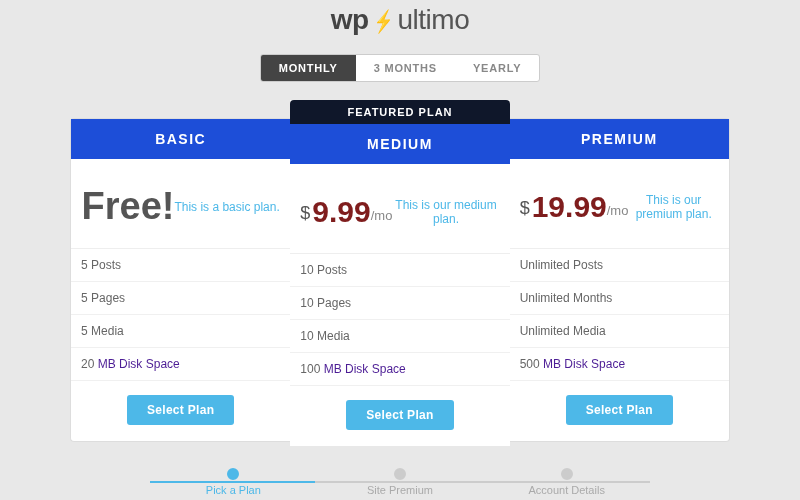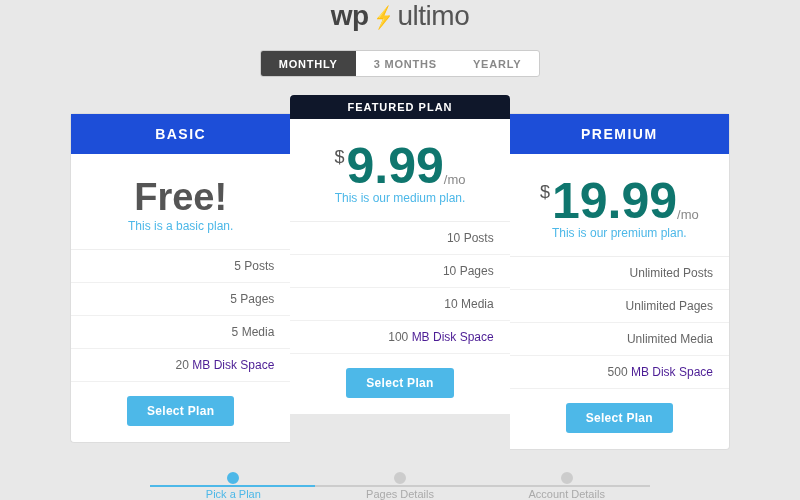--- a/index.html
+++ b/index.html
@@ -119,21 +119,21 @@
       text-transform: uppercase;
     }
 
     
     .plan-price-section {
       text-align: center;
       padding: 22px 10px 16px;
       border-bottom: 1px solid #eee;
       min-height: 90px;
       display: flex;
-      flex-direction: column;
+      flex-direction: row;
       align-items: center;
       justify-content: center;
     }
     .price-free {
       font-size: 38px;
       font-weight: 700;
       color: #555;
     }
     .price-row {
       display: flex;
@@ -141,41 +141,41 @@
       justify-content: center;
     }
     .price-dollar {
       font-size: 18px;
       font-weight: 400;
       color: #555;
       margin-top: 6px;
       margin-right: 2px;
     }
     .price-amount {
-      font-size: 50px;
+      font-size: 30px;
       font-weight: 700;
-      color: #0f766e;
+      color: #7f1d1d;
       line-height: 1;
     }
     .price-period {
       font-size: 13px;
       color: #888;
       align-self: flex-end;
       margin-bottom: 4px;
     }
     .plan-description {
       font-size: 12px;
       color: #4db8e8;
       margin-top: 0;
     }
 
     
     .plan-feature {
-      text-align: right;
-      padding: 9px 16px;
+      text-align: left;
+      padding: 9px 10px;
       border-bottom: 1px solid #f0f0f0;
       font-size: 12px;
       color: #666;
     }
     .plan-feature strong {
       font-weight: 400;
       color: #4c1d95;
     }
 
     
@@ -285,20 +285,21 @@
     <div class="plan-feature"><span>5</span> <span>Pages</span></div>
     <div class="plan-feature"><span>5</span> <span>Media</span></div>
     <div class="plan-feature"><span>20</span> <strong>MB Disk Space</strong></div>
     <div class="plan-btn-row">
       <button class="select-plan-btn">Select Plan</button>
     </div>
   </div>
 
   <div class="plan-col featured">
     <div class="featured-label">Featured Plan</div>
+    <div class="plan-header">Medium</div>
     <div class="plan-price-section">
       <div class="price-row">
         <span class="price-dollar">$</span>
         <span class="price-amount">9.99</span>
         <span class="price-period">/mo</span>
       </div>
       <span class="plan-description">This is our medium plan.</span>
     </div>
     <div class="plan-feature"><span>10</span> <span>Posts</span></div>
     <div class="plan-feature"><span>10</span> <span>Pages</span></div>
@@ -313,40 +314,40 @@
     <div class="plan-header">Premium</div>
     <div class="plan-price-section">
       <div class="price-row">
         <span class="price-dollar">$</span>
         <span class="price-amount">19.99</span>
         <span class="price-period">/mo</span>
       </div>
       <span class="plan-description">This is our premium plan.</span>
     </div>
     <div class="plan-feature"><span>Unlimited Posts</span></div>
-    <div class="plan-feature"><span>Unlimited Pages</span></div>
+    <div class="plan-feature"><span>Unlimited Months</span></div>
     <div class="plan-feature"><span>Unlimited Media</span></div>
     <div class="plan-feature"><span>500</span> <strong>MB Disk Space</strong></div>
     <div class="plan-btn-row">
       <button class="select-plan-btn">Select Plan</button>
     </div>
   </div>
 
 </div>
 
 <div class="progress-section">
   <div class="progress-steps">
     <div class="progress-line-bg"></div>
     <div class="progress-line-fill"></div>
     <div class="progress-step">
       <div class="step-dot active"></div>
       <span class="step-label active">Pick a Plan</span>
     </div>
     <div class="progress-step">
       <div class="step-dot"></div>
-      <span class="step-label">Pages Details</span>
+      <span class="step-label">Site Premium</span>
     </div>
     <div class="progress-step">
       <div class="step-dot"></div>
       <span class="step-label">Account Details</span>
     </div>
   </div>
 </div>
 
 </body></html>

